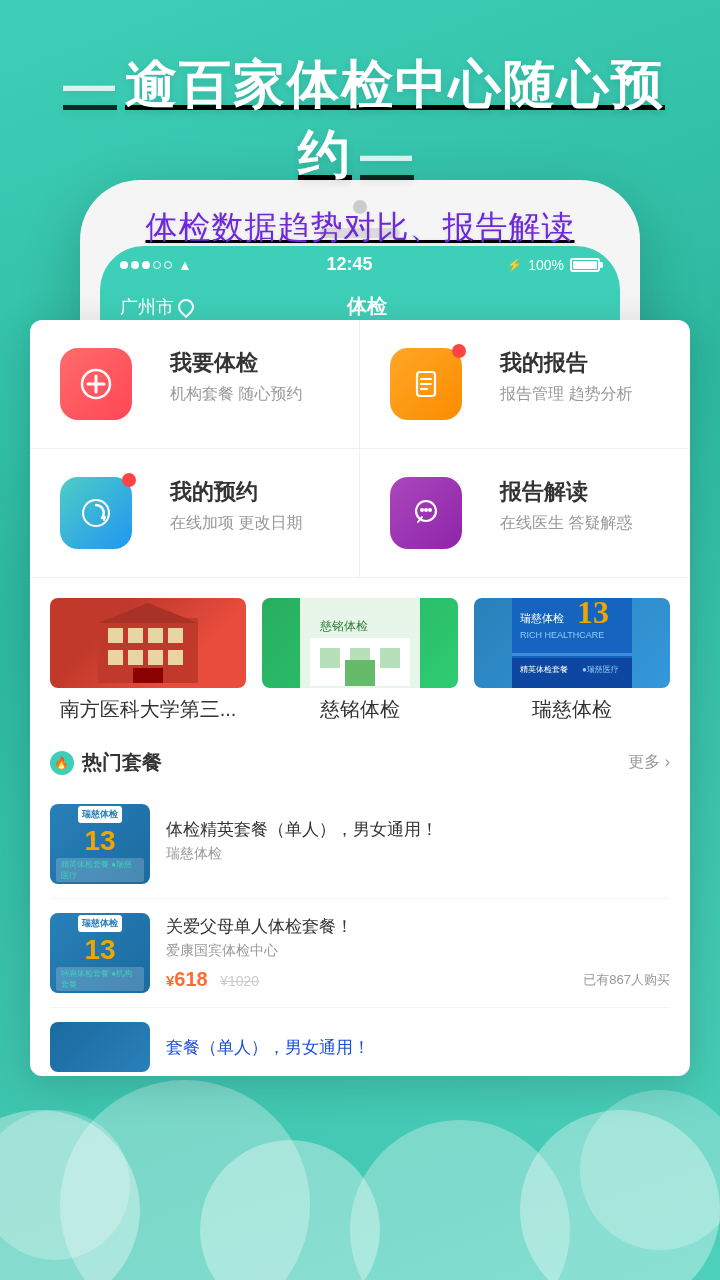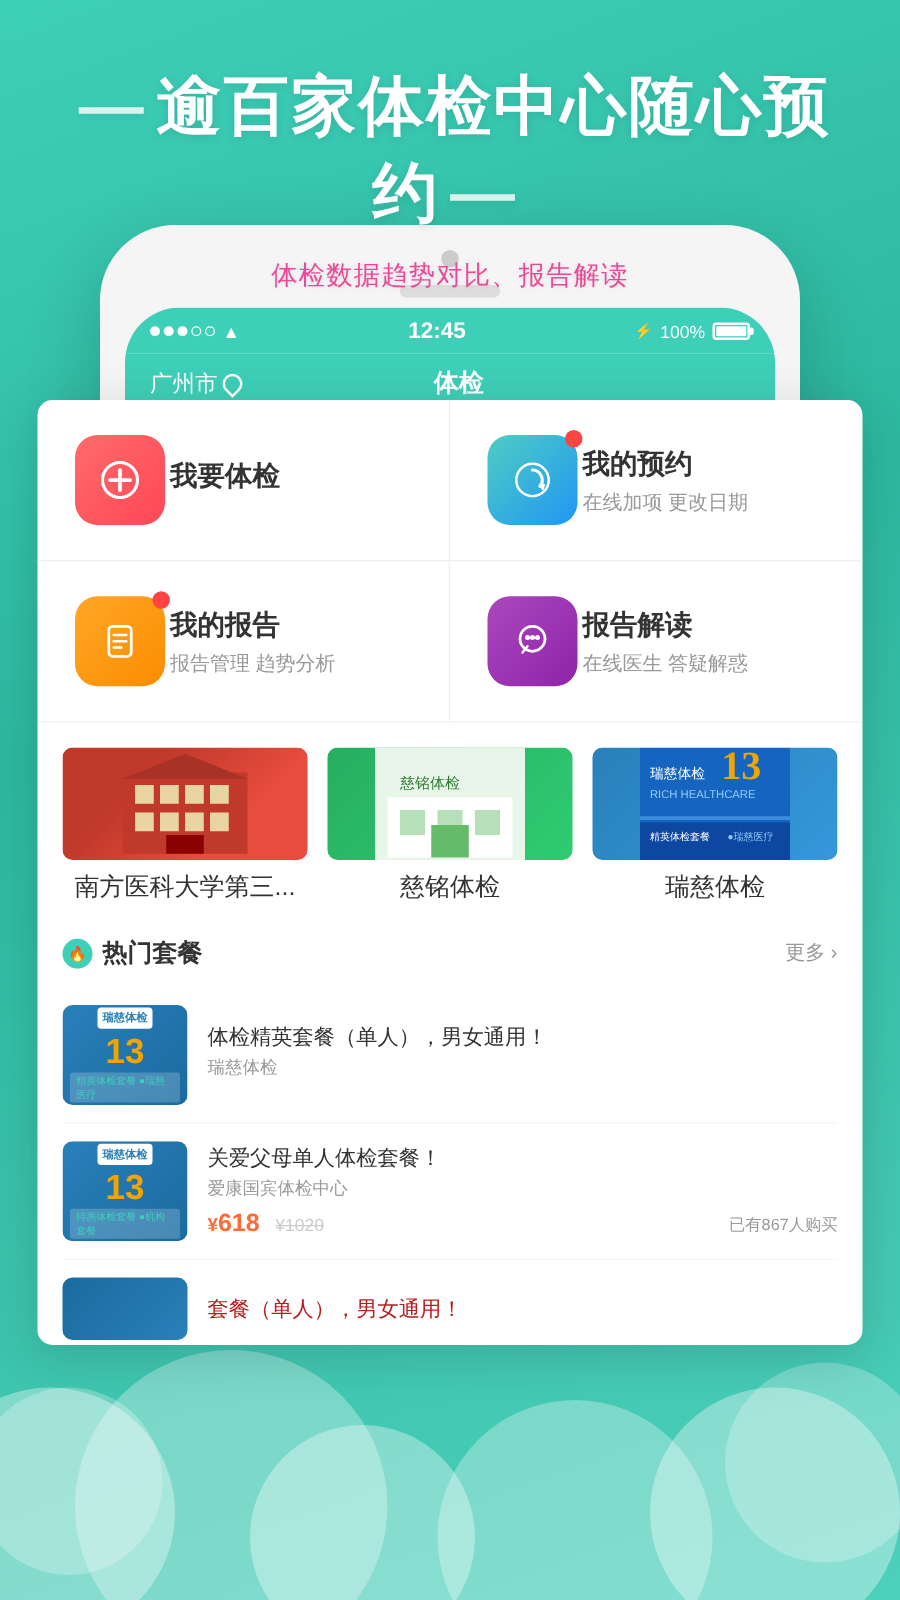--- a/index.html
+++ b/index.html
@@ -12,33 +12,34 @@
       overflow: hidden;
       position: relative;
     }
 
     
     .header-area {
       text-align: center;
       padding: 50px 40px 30px;
       position: relative;
       z-index: 2;
+      text-decoration: underline;
     }
     .header-title {
       font-size: 52px;
       font-weight: 700;
       color: #fff;
       letter-spacing: 2px;
       text-shadow: 0 2px 8px rgba(0,0,0,0.1);
       margin-bottom: 16px;
     }
     .header-subtitle {
-      font-size: 21px;
+      font-size: 32px;
       font-weight: 500;
-      color: #ec4899;
+      color: #6d28d9;
       letter-spacing: 1px;
       text-shadow: 0 1px 4px rgba(0,0,0,0.1);
     }
 
     
     .header-title::before,
     .header-title::after {
       content: '—';
       margin: 0 8px;
       opacity: 0.8;
@@ -165,23 +166,22 @@
     }
 
     
     .menu-grid {
       display: grid;
       grid-template-columns: 1fr 1fr;
       border-bottom: 1px solid #f0f0f0;
     }
     .menu-item {
       display: flex;
-      align-items: center;
       padding: 28px 30px;
-      gap: 4px;
+      gap: 38px;
       cursor: pointer;
       border-right: 1px solid #f0f0f0;
       border-bottom: 1px solid #f0f0f0;
     }
     .menu-item:nth-child(even) { border-right: none; }
     .menu-item:nth-child(3), .menu-item:nth-child(4) { border-bottom: none; }
 
     .menu-icon-wrap {
       position: relative;
       flex-shrink: 0;
@@ -384,21 +384,21 @@
     }
     .sold-count {
       font-size: 13px;
       color: #999;
     }
 
     
     .partial-item {
       padding: 14px 0 4px;
       font-size: 17px;
-      color: #b91c1c;
+      color: #1d4ed8;
     }
 
     
     .clouds-bottom {
       position: absolute;
       bottom: 0;
       left: 0;
       right: 0;
       height: 200px;
       z-index: 0;
@@ -478,55 +478,56 @@
         <div class="menu-icon-wrap">
           <div class="menu-icon red">
             <svg width="36" height="36" viewBox="0 0 36 36">
                 <circle cx="18" cy="18" r="14" fill="none" stroke="#fff" stroke-width="2.5"></circle>
                 <path d="M18 10 v16 M10 18 h16" stroke="#fff" stroke-width="3" stroke-linecap="round"></path>
               </svg>
           </div>
         </div>
         <div class="menu-text">
           <div class="menu-title">我要体检</div>
-        </div>
-      </div>
-
-      <div class="menu-item">
-        <div class="menu-icon-wrap">
-          <div class="menu-icon blue">
-            <svg width="36" height="36" viewBox="0 0 36 36">
-                <circle cx="18" cy="18" r="13" fill="none" stroke="#fff" stroke-width="2"></circle>
-                <path d="M18 10 a8 8 0 0 1 6 13" stroke="#fff" stroke-width="2.5" fill="none" stroke-linecap="round"></path>
-                <path d="M24 23 l3 -1 l-1 3" stroke="#fff" stroke-width="2" fill="none" stroke-linecap="round" stroke-linejoin="round"></path>
-              </svg>
-          </div>
-          <div class="badge"></div>
-        </div>
-        <div class="menu-text">
-          <div class="menu-title">我的预约</div>
-          <div class="menu-desc">在线加项 更改日期</div>
+          <div class="menu-desc">机构套餐 随心预约</div>
         </div>
       </div>
 
       <div class="menu-item">
         <div class="menu-icon-wrap">
           <div class="menu-icon orange">
             <svg width="36" height="36" viewBox="0 0 36 36">
                 <rect x="9" y="6" width="18" height="24" rx="3" fill="none" stroke="#fff" stroke-width="2.2"></rect>
                 <line x1="13" y1="13" x2="23" y2="13" stroke="#fff" stroke-width="2" stroke-linecap="round"></line>
                 <line x1="13" y1="18" x2="23" y2="18" stroke="#fff" stroke-width="2" stroke-linecap="round"></line>
                 <line x1="13" y1="23" x2="19" y2="23" stroke="#fff" stroke-width="2" stroke-linecap="round"></line>
               </svg>
           </div>
           <div class="badge"></div>
         </div>
         <div class="menu-text">
           <div class="menu-title">我的报告</div>
           <div class="menu-desc">报告管理 趋势分析</div>
+        </div>
+      </div>
+
+      <div class="menu-item">
+        <div class="menu-icon-wrap">
+          <div class="menu-icon blue">
+            <svg width="36" height="36" viewBox="0 0 36 36">
+                <circle cx="18" cy="18" r="13" fill="none" stroke="#fff" stroke-width="2"></circle>
+                <path d="M18 10 a8 8 0 0 1 6 13" stroke="#fff" stroke-width="2.5" fill="none" stroke-linecap="round"></path>
+                <path d="M24 23 l3 -1 l-1 3" stroke="#fff" stroke-width="2" fill="none" stroke-linecap="round" stroke-linejoin="round"></path>
+              </svg>
+          </div>
+          <div class="badge"></div>
+        </div>
+        <div class="menu-text">
+          <div class="menu-title">我的预约</div>
+          <div class="menu-desc">在线加项 更改日期</div>
         </div>
       </div>
 
       <div class="menu-item">
         <div class="menu-icon-wrap">
           <div class="menu-icon purple">
             <svg width="36" height="36" viewBox="0 0 36 36">
                 <circle cx="18" cy="16" r="10" fill="none" stroke="#fff" stroke-width="2.2"></circle>
                 <path d="M14 22 l-4 5" stroke="#fff" stroke-width="2" stroke-linecap="round"></path>
                 <circle cx="14" cy="15" r="2" fill="#fff"></circle>

